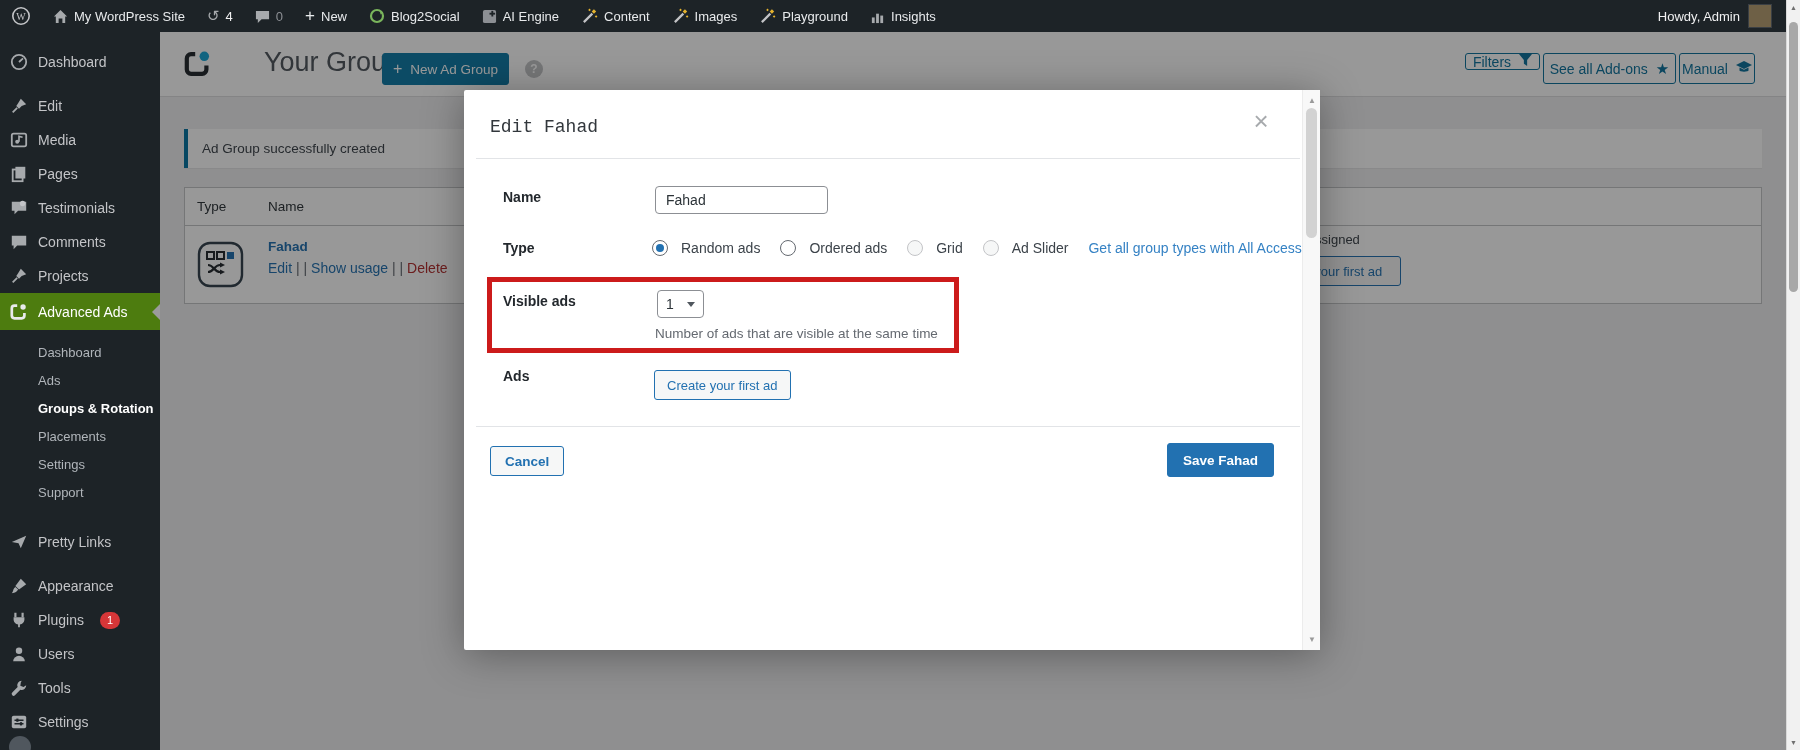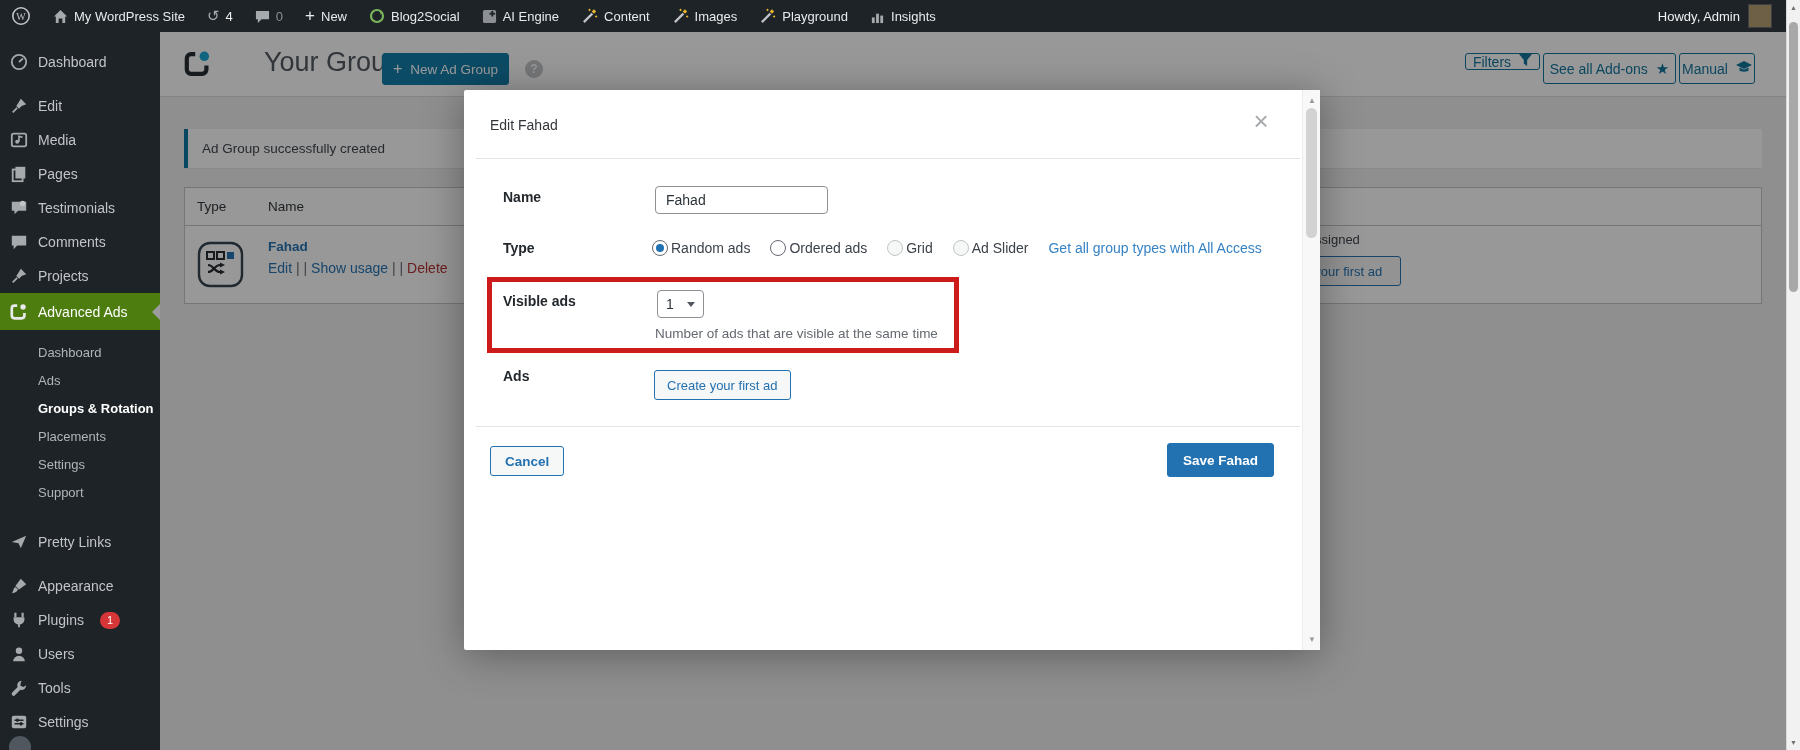--- a/index.html
+++ b/index.html
@@ -47,27 +47,27 @@
   .row-name { position:absolute; left:83px; top:51px; font-size:13.5px; font-weight:bold; color:#2271b1; cursor:pointer; }
   .row-actions { position:absolute; left:83px; top:72px; font-size:14px; color:#646970; }
   .row-actions .lnk { color:#2271b1; cursor:pointer; }
   .row-actions .del { color:#b32d2e; cursor:pointer; }
   .ads-status { position:absolute; left:1078px; top:44px; font-size:13px; color:#3c434a; }
   .btn-secondary { background:#f6f7f7; color:#2271b1; border:1px solid #2271b1; border-radius:3px; font-size:13px; display:inline-flex; align-items:center; justify-content:center; cursor:pointer; }
   .table-create-btn { position:absolute; left:1068px; top:68px; width:148px; height:30px; }
   
   .overlay { position:absolute; left:160px; top:32px; width:1626px; height:718px; background:rgba(10,10,10,0.42); z-index:60; }
   .modal { position:absolute; left:464px; top:90px; width:856px; height:560px; background:#fff; border-radius:2px; box-shadow:0 5px 40px rgba(0,0,0,.35); z-index:70; }
-  .modal-title { position:absolute; left:26px; top:27px; font-size:14px; font-weight:500; color:#32373c; }
+  .modal-title { position:absolute; left:26px; top:27px; font-size:18px; font-weight:500; color:#32373c;font-family:Liberation Mono, monospace; }
   .modal-close { position:absolute; left:782px; top:16px; width:30px; height:30px; font-size:26px; line-height:30px; text-align:center; color:#a7aaad; cursor:pointer; }
   .hr { position:absolute; left:12px; width:824px; height:1px; background:#e2e4e7; }
   .flabel { position:absolute; left:39px; font-size:14px; font-weight:bold; color:#23282d; }
   .name-input { position:absolute; left:191px; top:96px; width:173px; height:28px; border:1px solid #8c8f94; border-radius:4px; font-size:14px; color:#2c3338; padding:0 10px; font-family:"Liberation Sans", sans-serif; background:#fff; }
   .type-row { position:absolute; left:188px; top:148px; height:20px; display:flex; align-items:center; gap:20px; font-size:14px; color:#3c434a; }
-  .radio-opt { display:flex; align-items:center; gap:3px; cursor:pointer; white-space:nowrap; }
+  .radio-opt { display:flex; align-items:center; gap:13px; cursor:pointer; white-space:nowrap; }
   .radio { width:16px; height:16px; border-radius:50%; border:1px solid #646970; background:#fff; display:flex; align-items:center; justify-content:center; }
   .radio.checked::after { content:""; width:8px; height:8px; border-radius:50%; background:#2271b1; }
   .radio.disabled { border-color:#c3c4c7; background:#f6f7f7; }
   .all-access { color:#3582c4; cursor:pointer; white-space:nowrap; }
   .select-box { position:absolute; left:193px; top:200px; width:47px; height:28px; border:1px solid #8c8f94; border-radius:4px; background:#fff; display:flex; align-items:center; justify-content:space-between; padding:0 8px; font-size:14px; color:#2c3338; cursor:pointer; }
   .chev { width:0; height:0; border-left:4px solid transparent; border-right:4px solid transparent; border-top:5px solid #50575e; }
   .help-text { position:absolute; left:191px; top:236px; font-size:13.5px; color:#646970; }
   .modal-create-btn { position:absolute; left:190px; top:280px; height:30px; padding:0 12px; }
   .cancel-btn { position:absolute; left:26px; top:356px; height:30px; padding:0 14px; font-weight:bold; font-size:13.5px; }
   .save-btn { position:absolute; right:46px; top:353px; height:34px; padding:0 15px; background:#2271b1; border:1px solid #2271b1; color:#fff; border-radius:3px; font-size:13.5px; font-weight:bold; display:inline-flex; align-items:center; cursor:pointer; }

